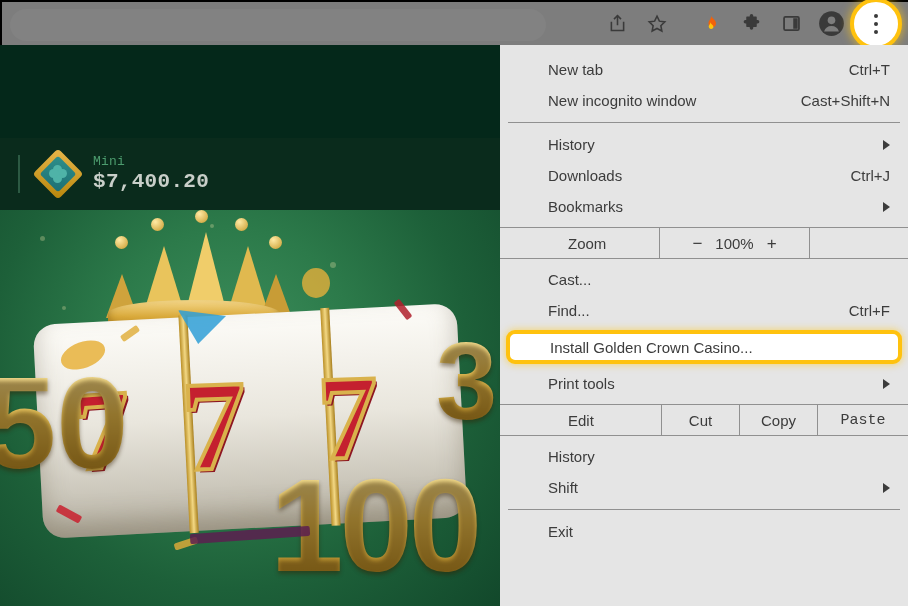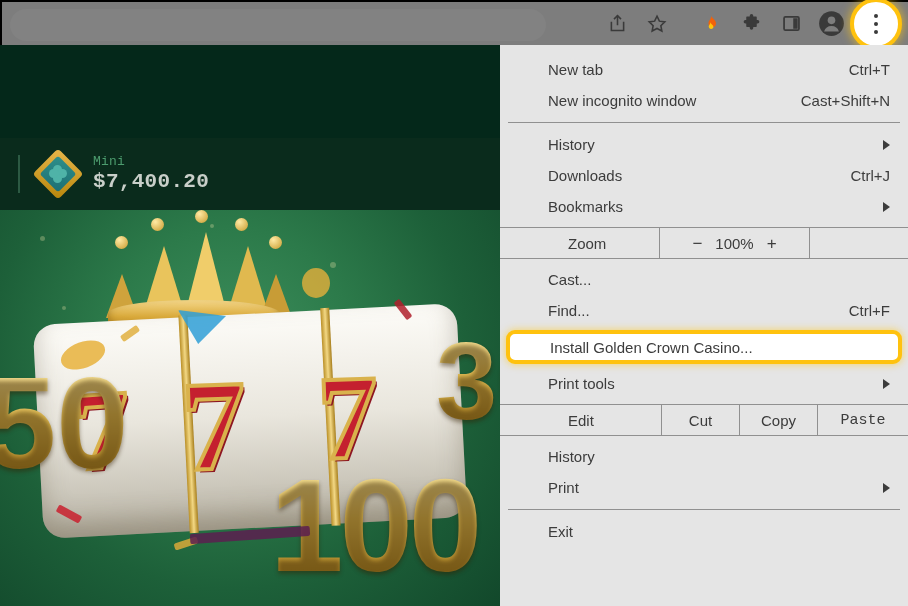--- a/index.html
+++ b/index.html
@@ -509,21 +509,21 @@
       <div class="cell" style="flex:1;font-family:Liberation Mono, monospace;">
         <span>Paste</span>
       </div>
     </div>
 
     <div class="m-item">
       <span class="m-label">History</span>
       <span class="m-accel"></span>
     </div>
     <div class="m-item">
-      <span class="m-label">Print</span>
+      <span class="m-label">Shift</span>
       <span class="m-arrow"></span>
     </div>
 
     <div class="sep"></div>
 
     <div class="m-item">
       <span class="m-label">Exit</span>
       <span class="m-accel"></span>
     </div>
   </div>

